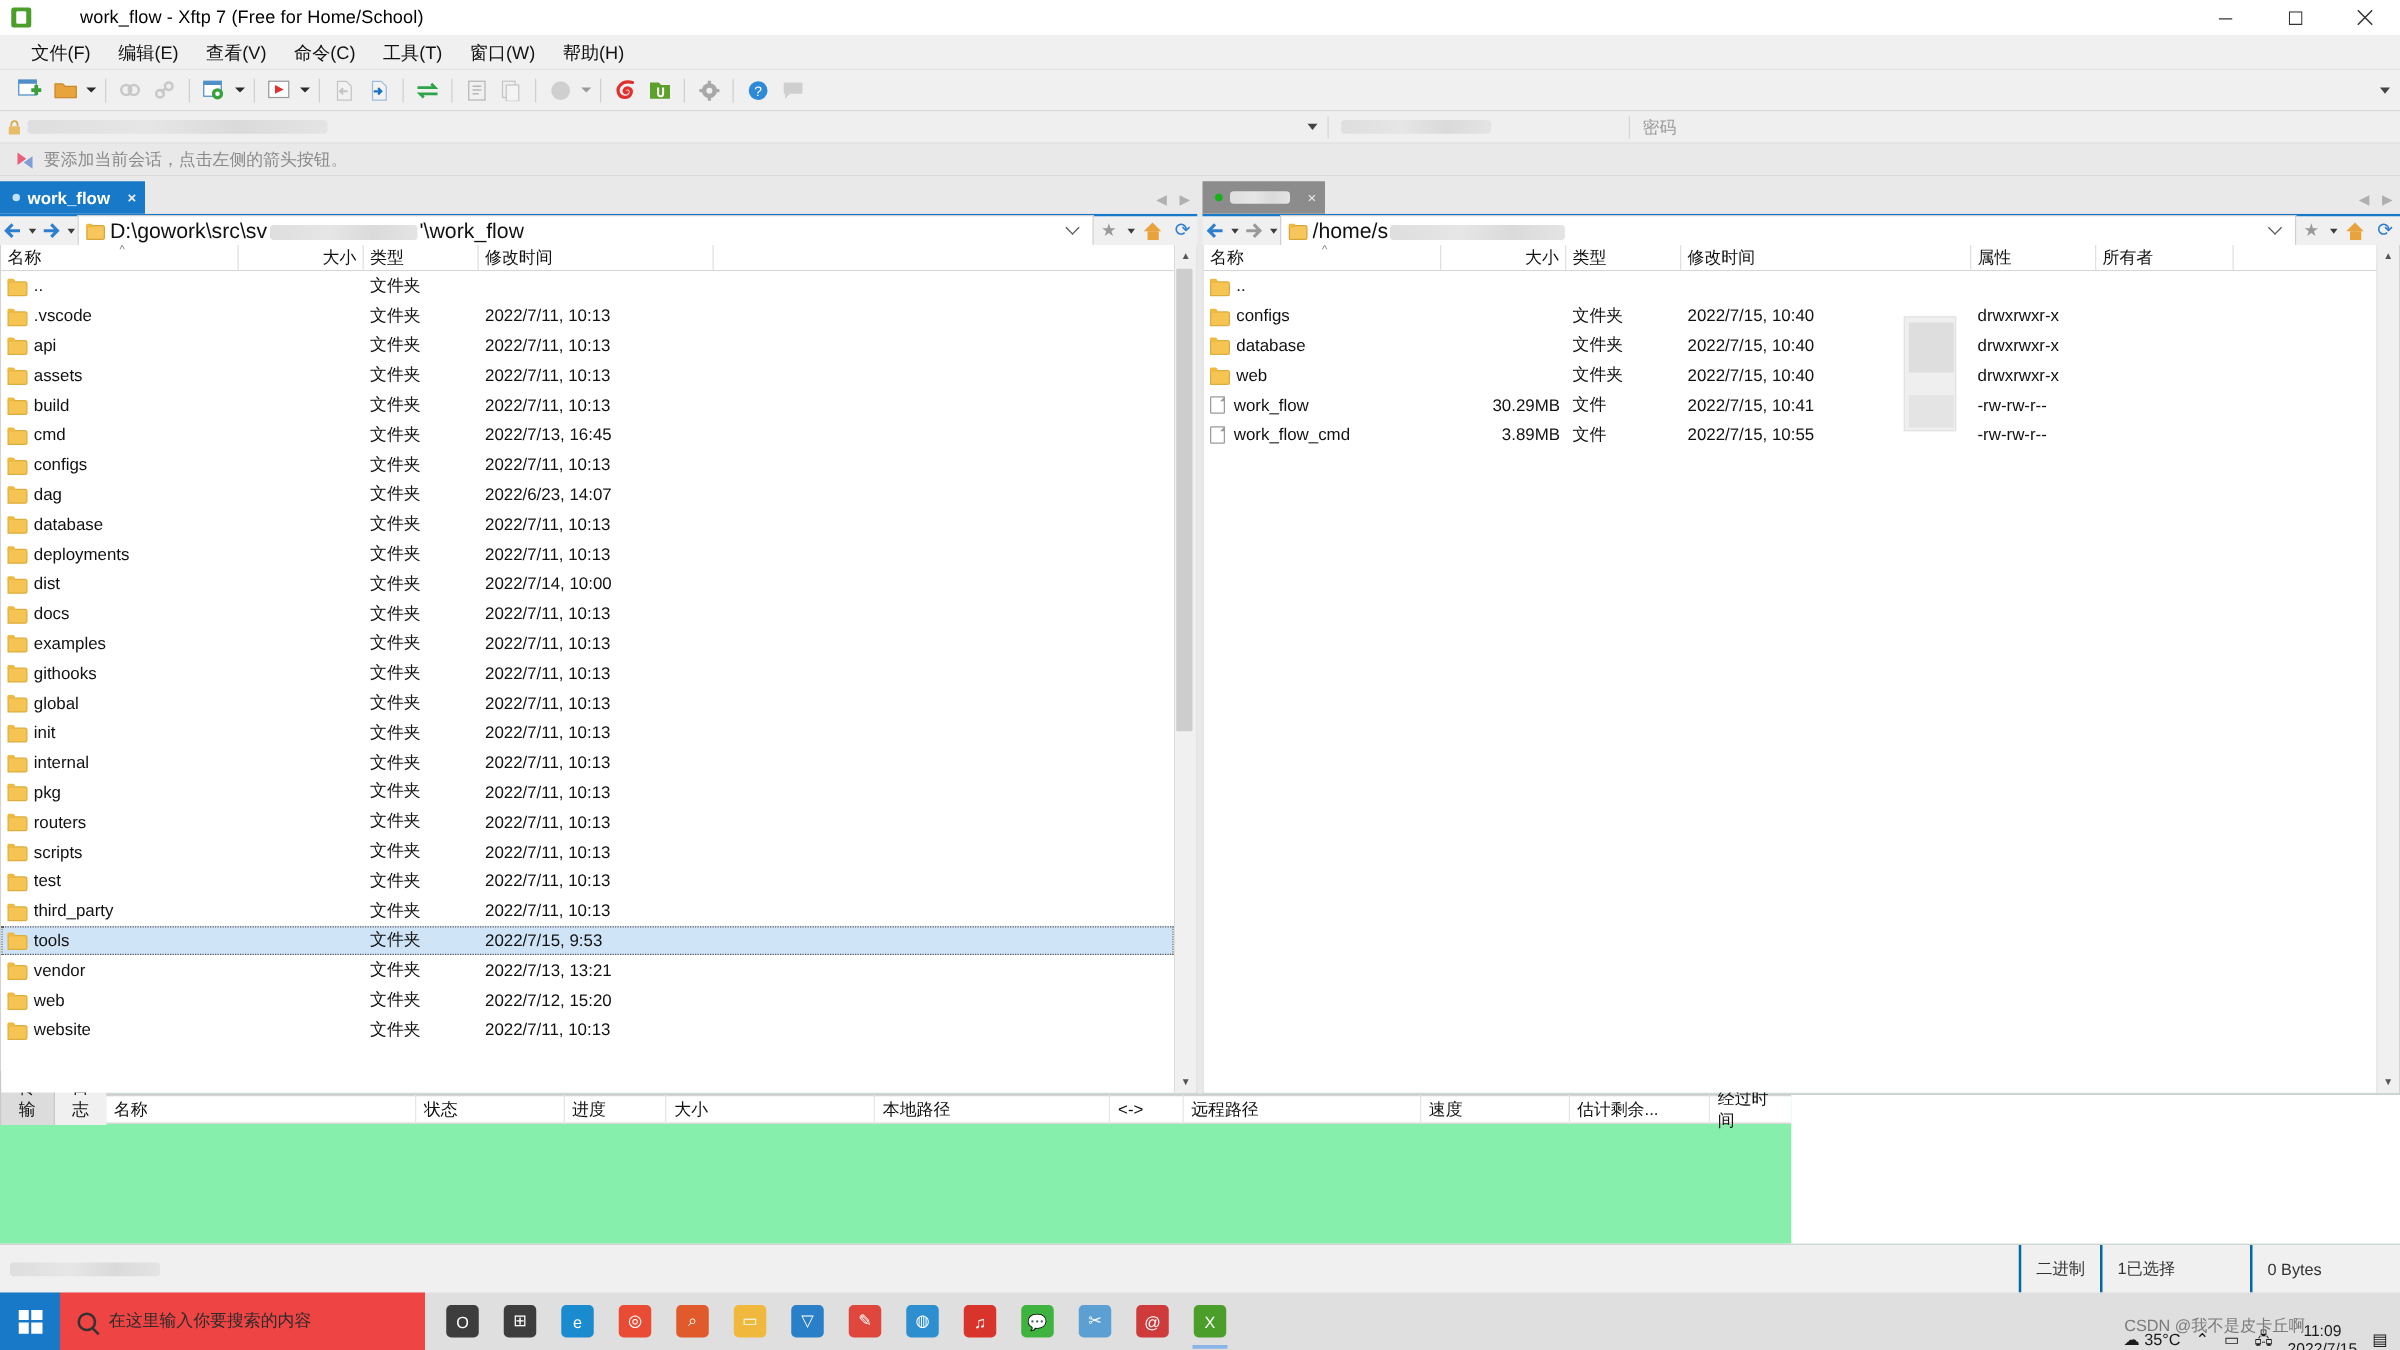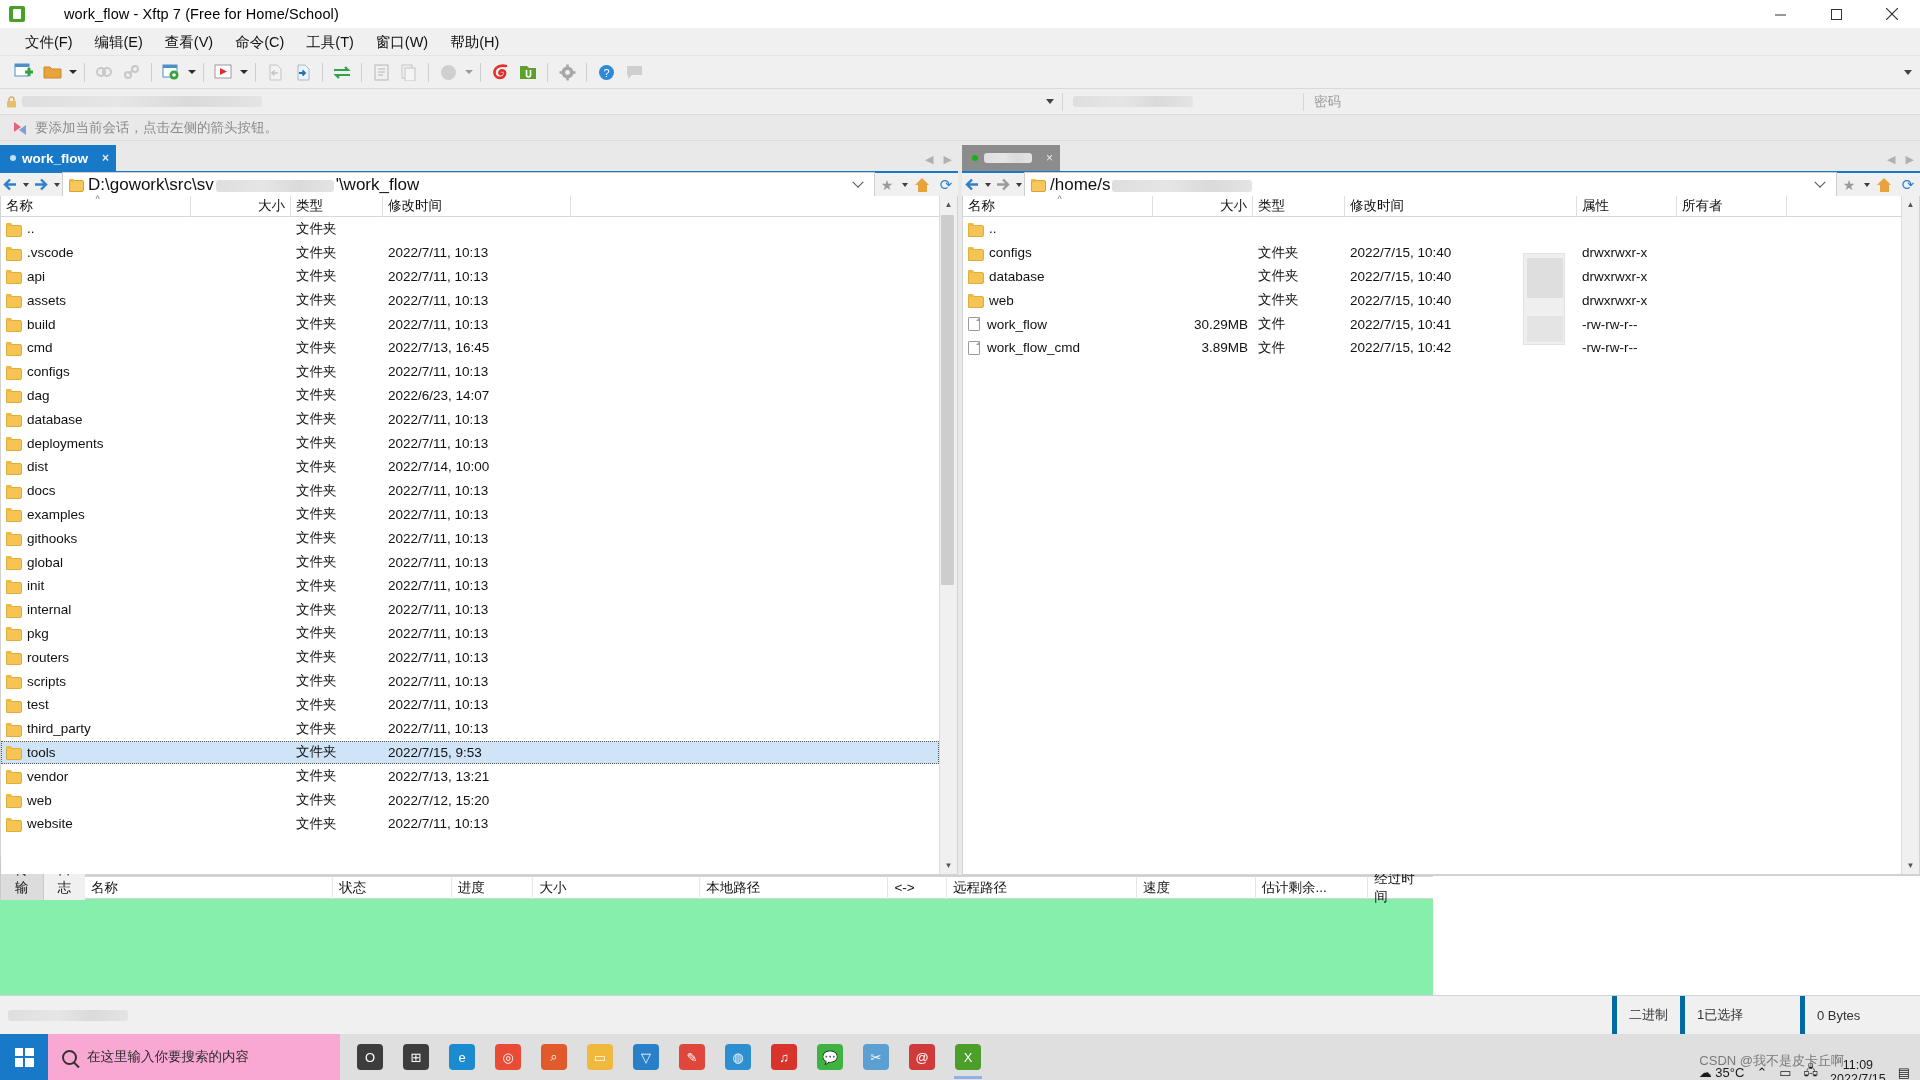--- a/index.html
+++ b/index.html
@@ -292,39 +292,39 @@
                border-right: 1px solid #e6e6e6; }
   .bbody { flex: 1 1 auto; background: #fff; }
 
   
   .statusbar {
     flex: 0 0 22px; background: #f0f0f0; display: flex; align-items: center;
     border-top: 1px solid #d4d4d4; font-size: 13px; color: #333;
   }
   .statusbar .sl { flex: 0 0 180px; padding-left: 8px; display: flex; align-items: center; }
   .statusbar .mid { flex: 1 1 auto; }
-  .statusbar .sc { padding: 4px 12px; border-left: 5px solid #0369a1; height: 38px;
+  .statusbar .sc { padding: 4px 12px; border-left: 2px solid #0369a1; height: 38px;
                    display: flex; align-items: center; }
   .statusbar .sc.wide { min-width: 120px; }
 
   
   .taskbar {
     flex: 0 0 46px; background: #dfdfdf; display: flex; align-items: center;
     position: relative;
   }
   .start {
     width: 48px; height: 46px; background: #1879c8; display: flex;
     align-items: center; justify-content: center;
   }
   .win-logo { width: 19px; height: 19px; display: grid; grid-template-columns: 1fr 1fr;
               grid-template-rows: 1fr 1fr; gap: 2px; }
   .win-logo i { background: #fff; display: block; }
   .searchbox {
     width: 292px; height: 46px; display: flex; align-items: center; gap: 10px;
-    padding-left: 14px; background: #f9a8d4;
+    padding-left: 14px; background: #ef4444;
   }
   .searchbox .mag {
     width: 15px; height: 15px; border: 2px solid #333; border-radius: 50%; position: relative;
     flex: 0 0 15px;
   }
   .searchbox .mag::after { content: ""; position: absolute; right: -5px; bottom: -3px;
                            width: 7px; height: 2px; background: #333; transform: rotate(45deg); }
   .searchbox .ph { font-size: 13.5px; color: #2b2b2b; white-space: nowrap; }
   .tray-apps { display: flex; align-items: center; gap: 2px; padding-left: 8px; }
   .tapp { width: 44px; height: 46px; display: flex; align-items: center; justify-content: center;
@@ -1197,21 +1197,21 @@
                     <span class="doc-ico"></span>
                     <span>work_flow_cmd</span>
                   </div>
                   <div class="cell num" style="width: 100px;">
                     <span>3.89MB</span>
                   </div>
                   <div class="cell" style="width: 92px;">
                     <span>文件</span>
                   </div>
                   <div class="cell" style="width: 232px;">
-                    <span>2022/7/15, 10:42</span>
+                    <span>2022/7/15, 10:55</span>
                   </div>
                   <div class="cell" style="width: 100px;">
                     <span>-rw-rw-r--</span>
                   </div>
                   <div class="cell" style="width: 110px;">
                     <span></span>
                   </div>
                 </div>
               </div>
           </div>

